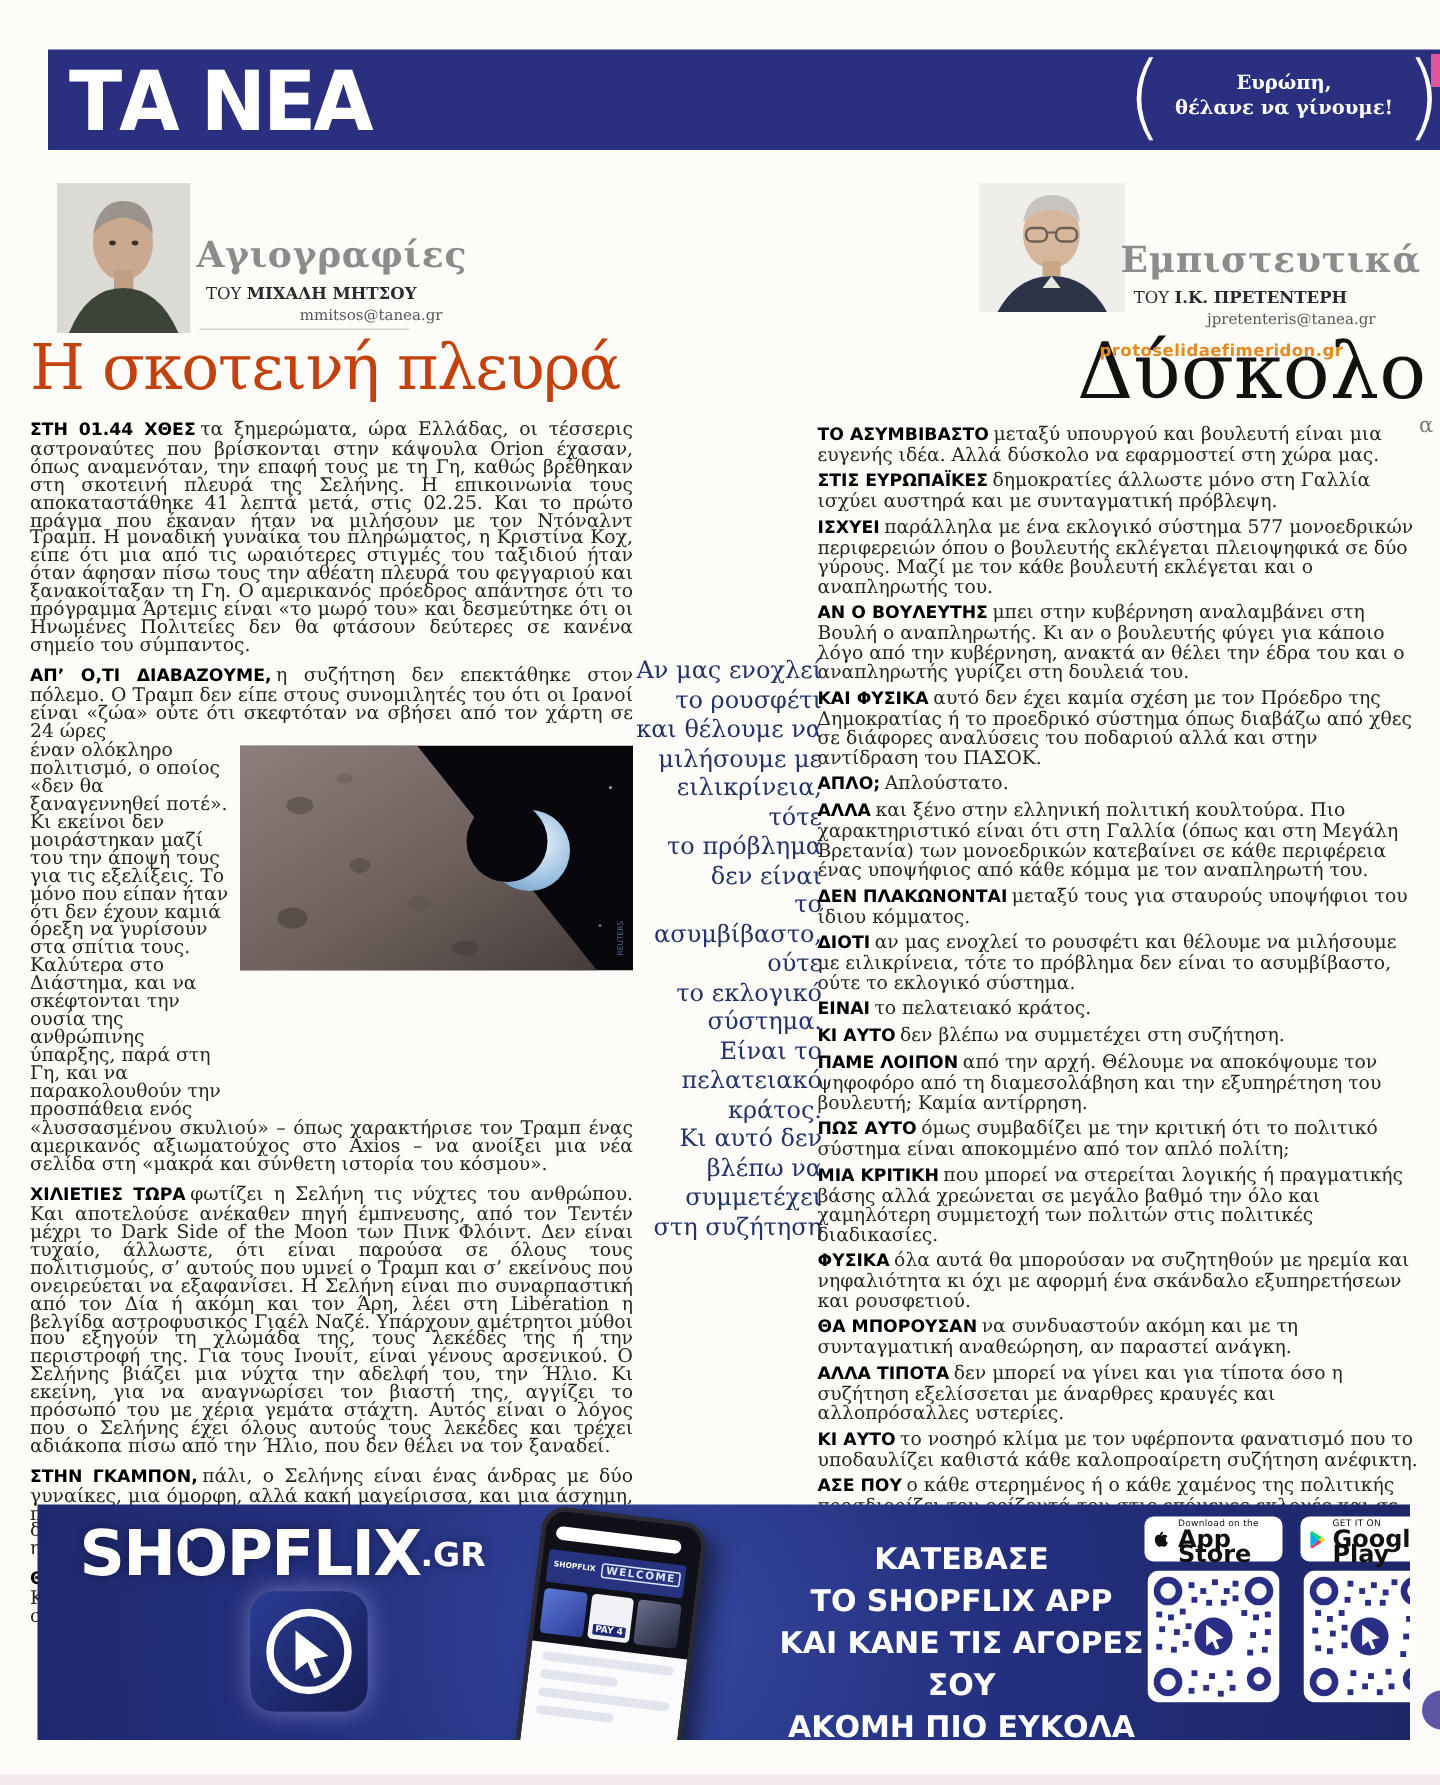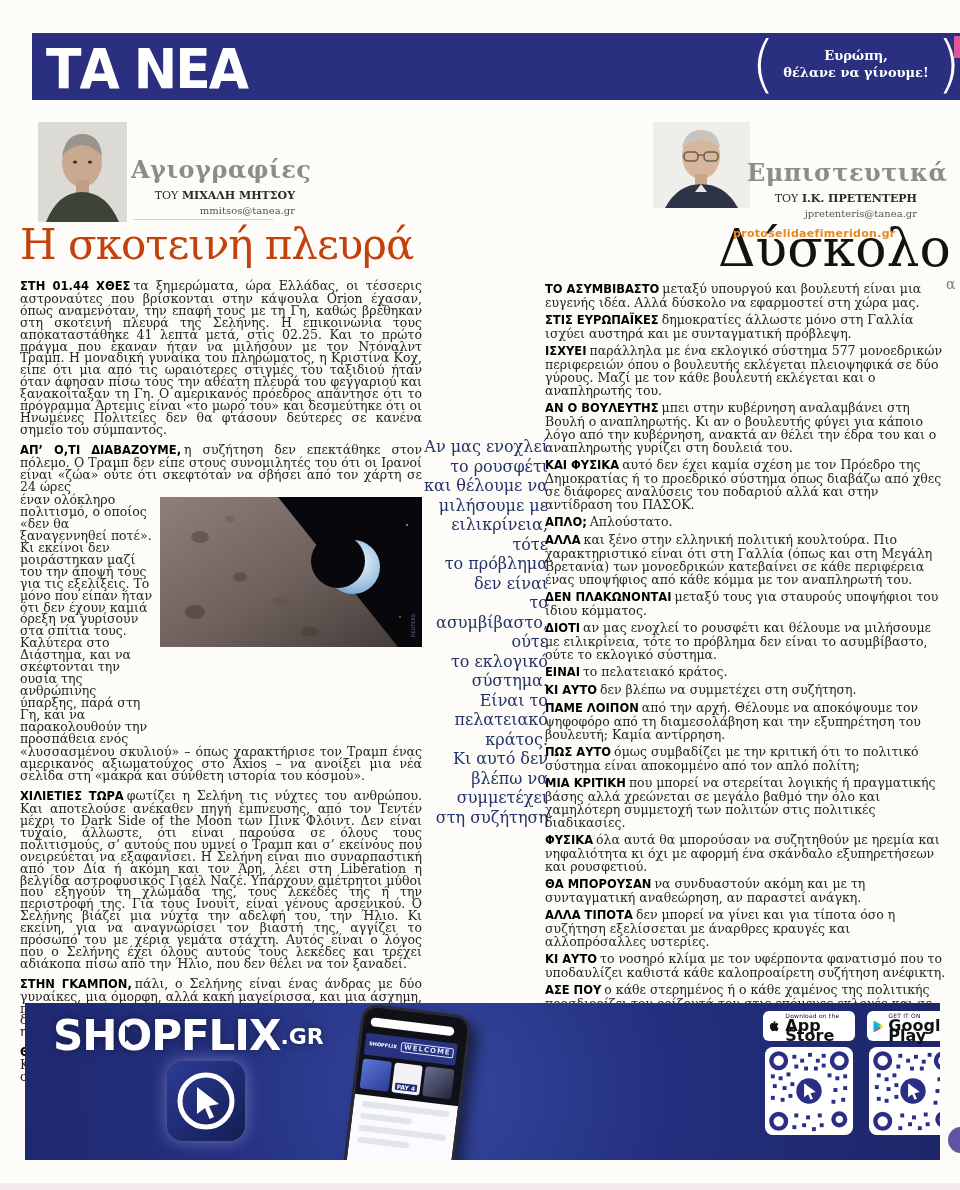--- a/index.html
+++ b/index.html
@@ -20,21 +20,21 @@
   .stray-glyph{position:absolute;left:946px;top:276px;font-size:14px;color:#7d7a74;}
   .purple-dot{position:absolute;left:948px;top:1127px;width:26px;height:26px;border-radius:50%;background:#5f55a5;}
   .bottom-strip{position:absolute;left:0;top:1183px;width:960px;height:7px;background:#f4e9ec;}
   
   .author-photo{position:absolute;overflow:hidden;background:#e7e5e0;}
   .photo-left{left:38px;top:122px;width:89px;height:100px;}
   .photo-right{left:653px;top:122px;width:97px;height:86px;}
   .section-title{position:absolute;font-family:"DejaVu Serif","Liberation Serif",serif;
         font-weight:bold;font-size:24px;color:#8c8c8c;letter-spacing:0.5px;}
   .sec-left{left:131px;top:155px;} .sec-right{left:747px;top:158px;}
-  .byline{position:absolute;font-size:11px;color:#2a2a2a;text-align:right;
+  .byline{position:absolute;font-size:11px;color:#2a2a2a;text-align:center;
         font-family:"DejaVu Serif","Liberation Serif",serif;}
   .byline b{font-weight:bold;}
   .byline-left{left:120px;top:189px;width:175px;} .byline-right{left:737px;top:192px;width:180px;}
   .email{position:absolute;font-size:10px;color:#555;text-align:right;}
   .email-left{left:120px;top:205px;width:175px;} .email-right{left:737px;top:208px;width:180px;}
   .rule-left{position:absolute;left:133px;top:219px;width:140px;height:1px;background:#d8d5cf;}
   
   .headline-left{position:absolute;left:20px;top:220px;font-size:42px;font-weight:500;
         color:#c2410c;letter-spacing:-1px;}
   .headline-right{position:absolute;left:718px;top:218px;font-size:52px;font-weight:500;color:#141210;}
@@ -282,20 +282,26 @@
         <div class="card card3"></div>
       </div>
       <div class="sheet">
         <div class="row"></div>
         <div class="row short"></div>
         <div class="row"></div>
         <div class="row short"></div>
       </div>
     </div>
 
+    <div class="ad-headline">
+      <div>ΚΑΤΕΒΑΣΕ</div>
+      <div>ΤΟ SHOPFLIX APP</div>
+      <div>ΚΑΙ ΚΑΝΕ ΤΙΣ ΑΓΟΡΕΣ ΣΟΥ</div>
+      <div>ΑΚΟΜΗ ΠΙΟ ΕΥΚΟΛΑ</div>
+    </div>
 
     <div class="badge badge-appstore">
       <svg width="16" height="18" viewBox="0 0 16 18">
         <path d="M8.4 4.6c.7-.9.6-2.2.5-2.6-1 .1-1.9.7-2.4 1.5-.5.7-.6 1.8-.5 2.4 1 .1 1.8-.5 2.4-1.3z" fill="#111"></path>
         <path d="M11.5 9.4c0-2 1.6-2.9 1.7-3-.9-1.3-2.3-1.5-2.8-1.5-1.2-.1-2.3.7-2.9.7-.6 0-1.5-.7-2.5-.7-1.3 0-2.5.8-3.1 1.9-1.3 2.3-.3 5.7 1 7.6.6.9 1.4 1.9 2.4 1.9.9 0 1.3-.6 2.4-.6s1.4.6 2.5.6c1 0 1.7-.9 2.3-1.8.7-1 1-2.1 1-2.1s-1.9-.8-2-3z" fill="#111"></path>
       </svg>
       <span class="btxt">
           <span class="small">Download on the</span>
           <span class="big">App Store</span>
         </span>

